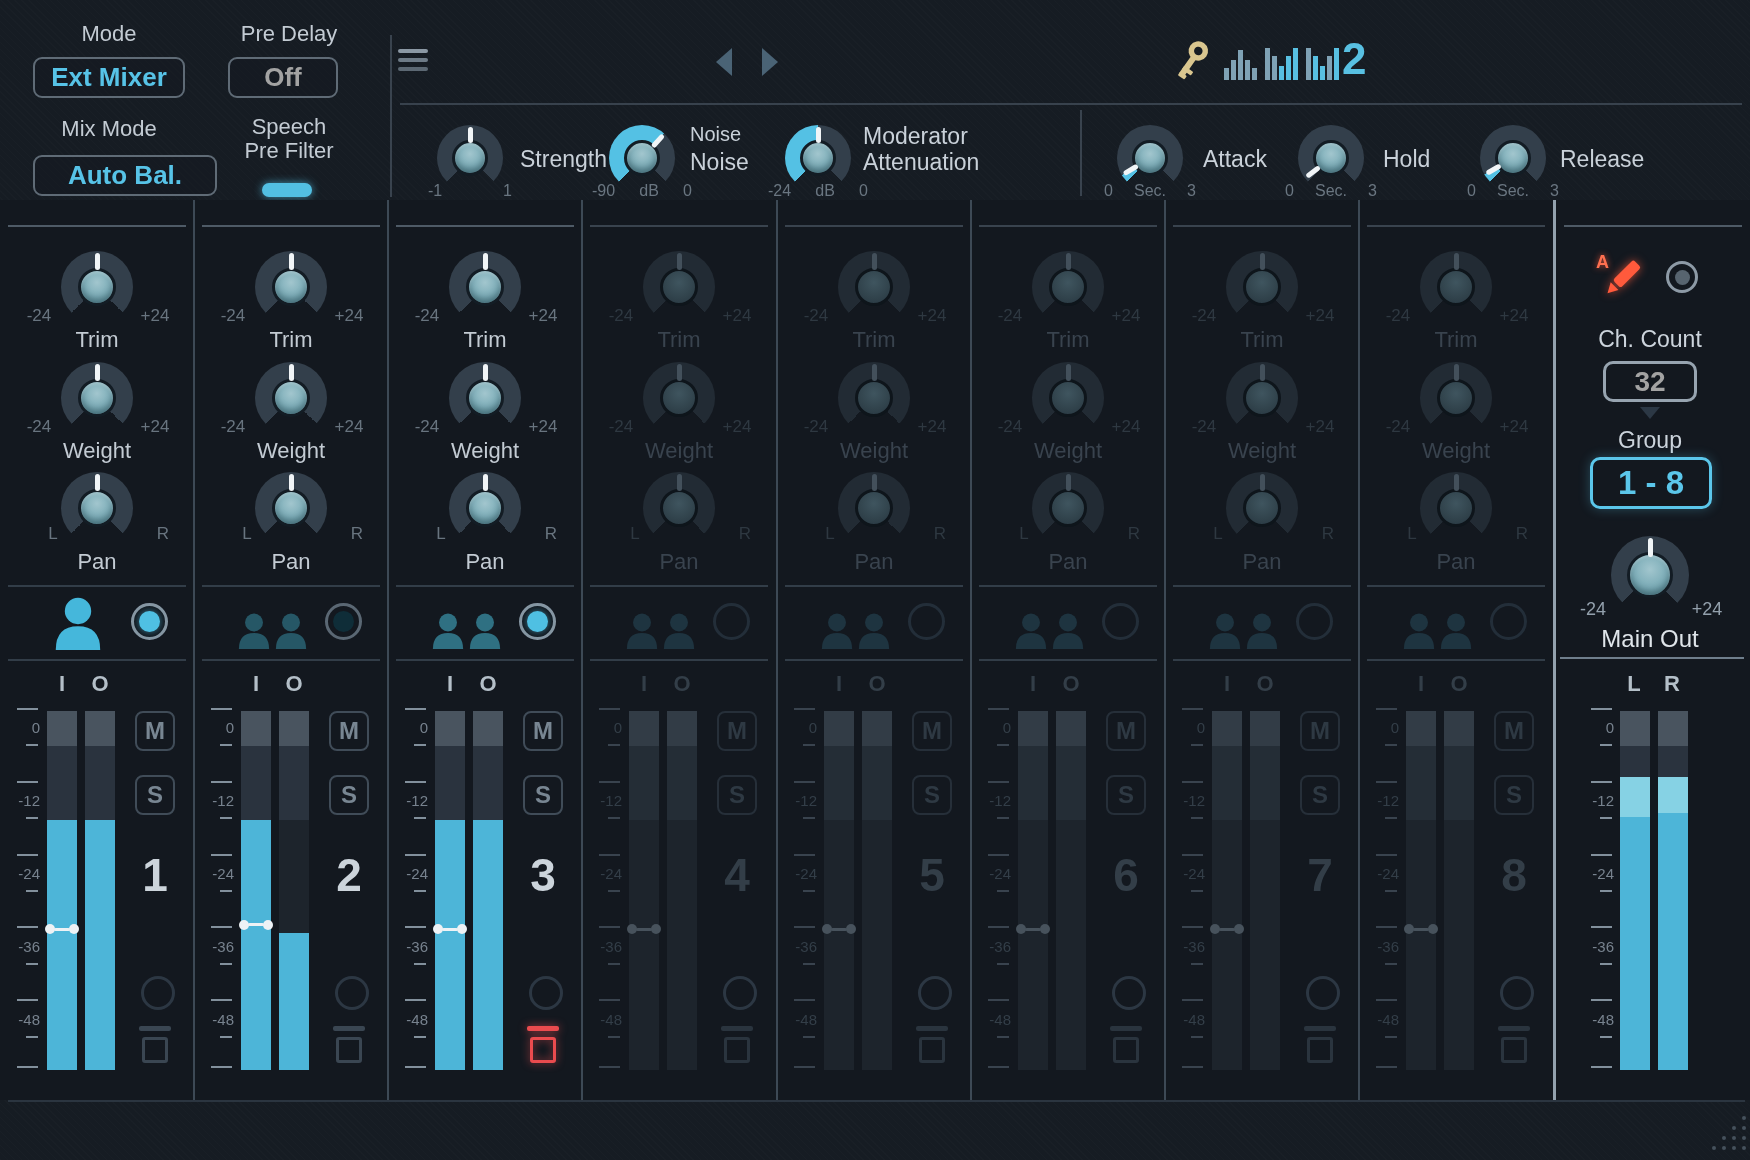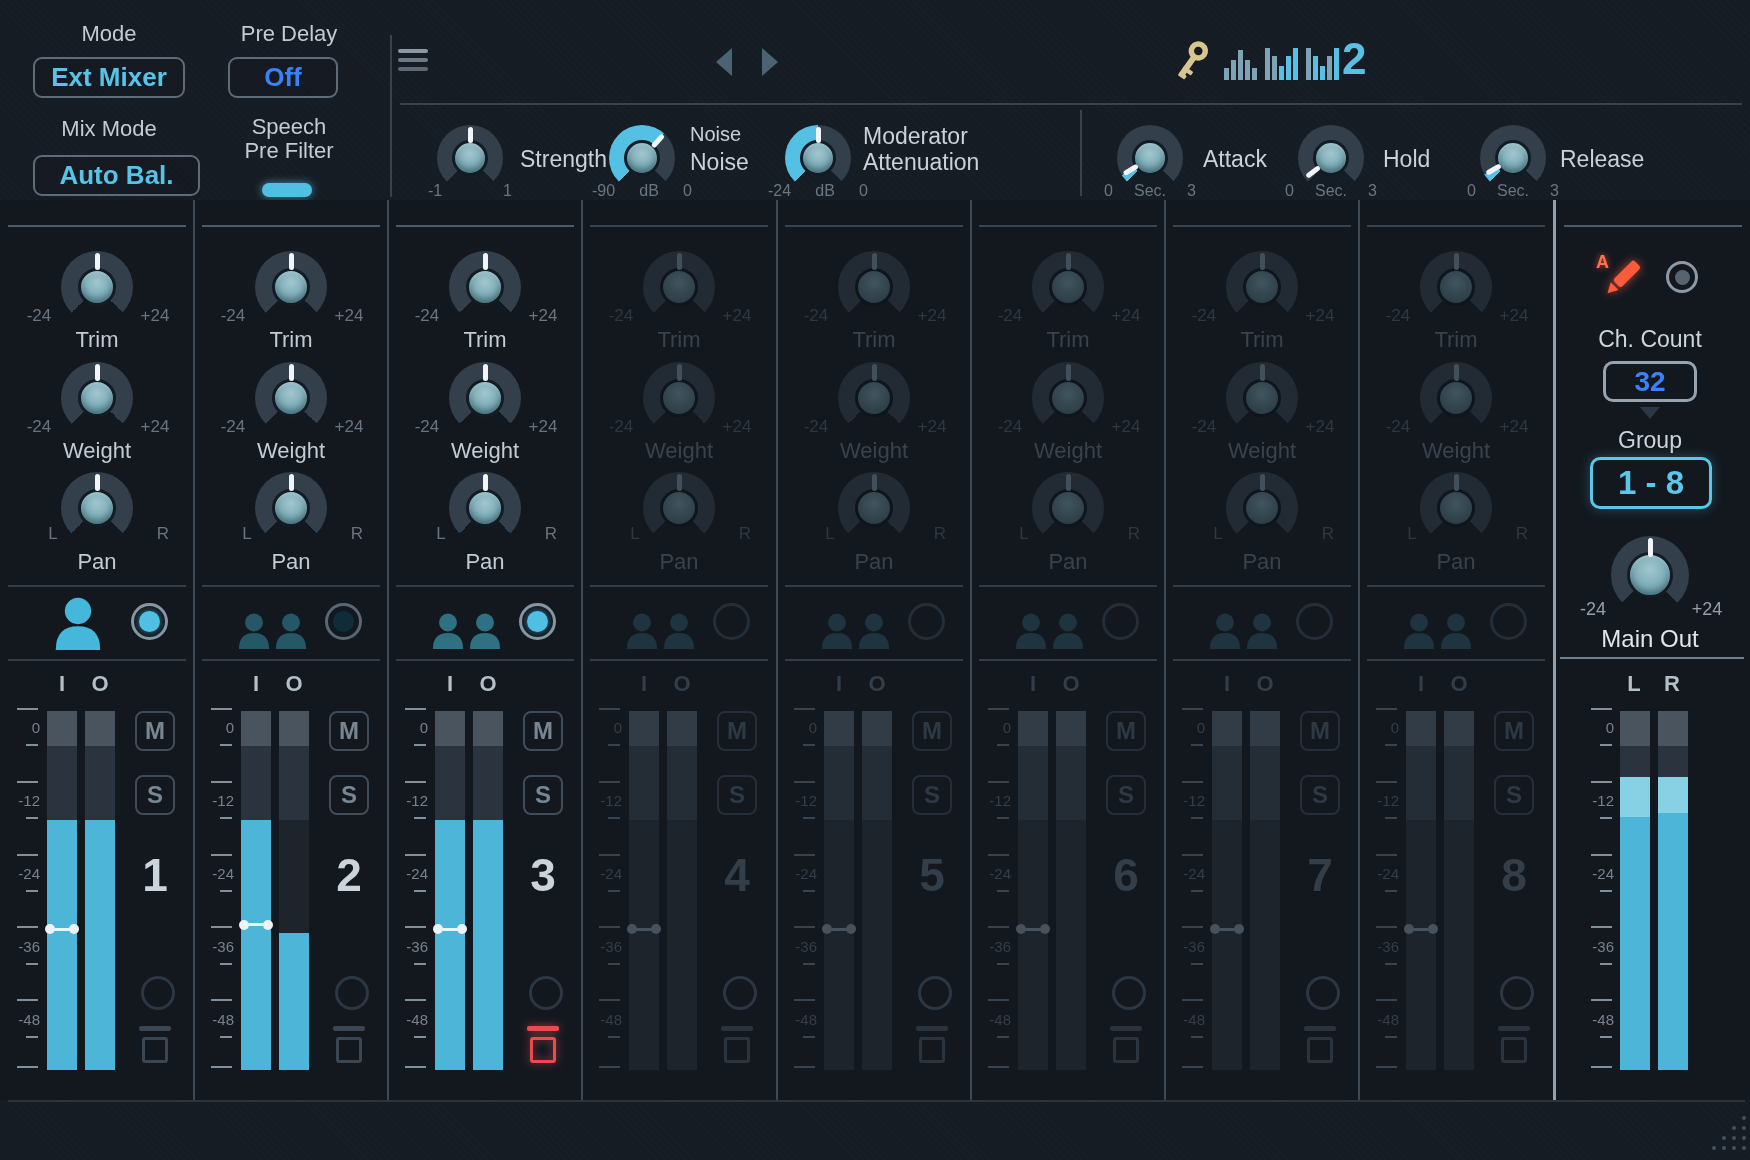--- a/index.html
+++ b/index.html
@@ -7,21 +7,21 @@
   #root{position:relative;width:1750px;height:1160px;background:#161c23;}
   #root::before{content:"";position:absolute;inset:0;pointer-events:none;
     background:repeating-linear-gradient(45deg,rgba(255,255,255,0.012) 0 1px,transparent 1px 5px);}
   .abs{position:absolute;}
   .ctr{text-align:center;}
   .lbl{color:#c3cbd3;font-size:22px;}
   .lbl-sm{color:#68747f;font-size:17px;}
   .btn{box-sizing:border-box;border:2.5px solid #5f6b76;border-radius:9px;background:rgba(20,26,33,.4);
     display:flex;align-items:center;justify-content:center;font-weight:bold;}
   .btn.cyan{color:#57c3e7;}
-  .btn.white{color:#3b82f6;}
+  .btn.white{color:#a3a3a3;}
   .rule{background:#323d48;}
   .vline{background:#39434e;width:2px;}
   
   .knob{}
   .kring{inset:0;border-radius:50%;}
   .kcap{border-radius:50%;background:radial-gradient(circle at 50% 36%,#a2c6ce 0%,#7bacb7 55%,#5f97a3 100%);
     border:3px solid #131c24;box-shadow:inset 0 2px 3px rgba(255,255,255,.28), inset 0 -4px 6px rgba(0,20,30,.35);}
   .kcap.dim{background:radial-gradient(circle at 50% 36%,#3f555f 0%,#31434c 60%,#273640 100%);border-color:#0e151b;box-shadow:none;}
   .kptr{width:5px;border-radius:2.5px;background:#f1f5f7;}
   .kptr.dim{background:#43505b;}
@@ -52,21 +52,21 @@
 </head>
 <body>
 
 <div id="root">
 
   <div class="abs lbl ctr" style="left:36px;top:21px;width:146px;">Mode</div>
   <div class="abs btn cyan" style="left:33px;top:57px;width:152px;height:41px;font-size:26px;">Ext Mixer</div>
   <div class="abs lbl ctr" style="left:216px;top:21px;width:146px;">Pre Delay</div>
   <div class="abs btn white" style="left:228px;top:57px;width:110px;height:41px;font-size:26px;">Off</div>
   <div class="abs lbl ctr" style="left:36px;top:116px;width:146px;">Mix Mode</div>
-  <div class="abs btn cyan" style="left:33px;top:155px;width:167px;height:41px;font-size:26px;">Auto Bal.</div>
+  <div class="abs btn cyan" style="left:33px;top:155px;width:184px;height:41px;font-size:26px;">Auto Bal.</div>
   <div class="abs lbl ctr" style="left:216px;top:114px;width:146px;">Speech</div>
   <div class="abs lbl ctr" style="left:216px;top:138px;width:146px;">Pre Filter</div>
   <div class="abs" style="left:262px;top:183px;width:50px;height:14px;border-radius:7px;background:#52bfe2;box-shadow:0 0 9px rgba(82,191,226,.7);"></div>
 
   <div class="abs vline" style="left:390px;top:35px;height:162px;"></div>
 
   <div class="abs" style="left:398px;top:49px;width:30px;height:26px;">
     <div class="abs" style="left:0;top:0;width:30px;height:4px;border-radius:2px;background:#8b98a4;"></div>
     <div class="abs" style="left:0;top:9px;width:30px;height:4px;border-radius:2px;background:#6e7b87;"></div>
     <div class="abs" style="left:0;top:18px;width:30px;height:4px;border-radius:2px;background:#5c6873;"></div>

